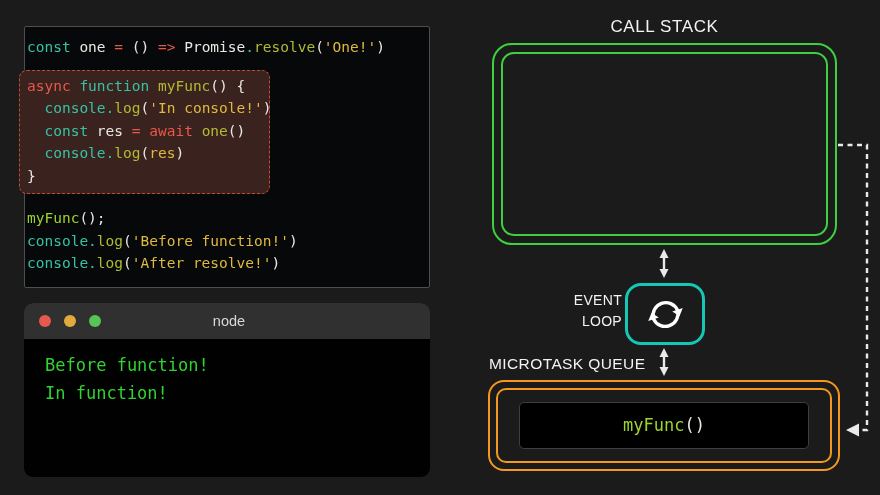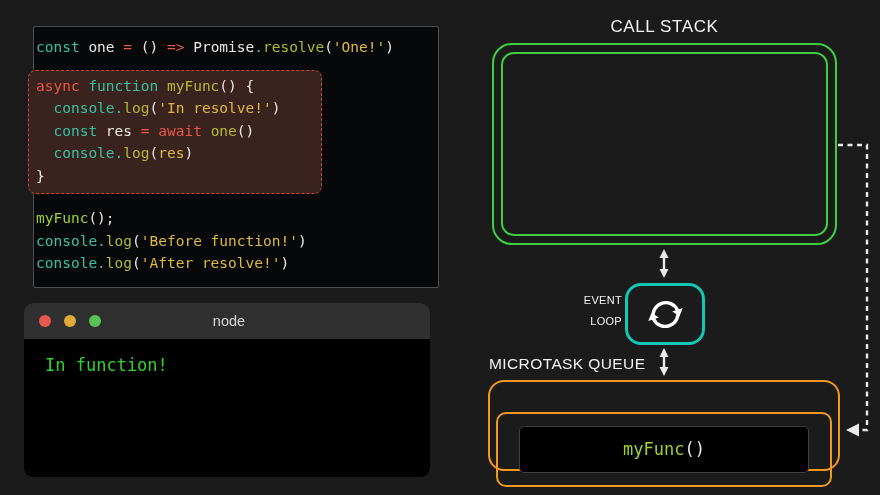--- a/index.html
+++ b/index.html
@@ -13,26 +13,26 @@
     --arrow-white:#eaeaea;
   }
   *{box-sizing:border-box}
   html,body{margin:0;padding:0;background:var(--page-bg)}
   .stage{position:relative;width:880px;height:495px;background:var(--page-bg);overflow:hidden;
          font-family:"Liberation Sans",sans-serif;}
 
   
   .editor{position:absolute;left:24px;top:26px;width:406px;height:262px;
           background:var(--editor-bg);border:1.5px solid var(--editor-border);
-          border-radius:2px;padding:9px 0 0 2px;margin-left:9px;}
+          border-radius:2px;padding:9px 0 0 2px;}
   .code-line{font-family:"DejaVu Sans Mono",monospace;font-size:14.5px;line-height:22.5px;
              white-space:pre;color:var(--plain);}
   .tok-kw{color:var(--teal)} .tok-red{color:var(--red)} .tok-fn{color:var(--olive)}
   .tok-lime{color:var(--lime)} .tok-str{color:var(--gold)} .tok-plain{color:var(--plain)}
-  .hl-block{width:294px;margin-left:-8px;margin-top:11px;padding:4px 0 6px 7px;
+  .hl-block{width:251px;margin-left:-8px;margin-top:11px;padding:4px 0 6px 7px;
             background:var(--highlight-bg);border:1.5px dashed var(--highlight-border);
             border-radius:8px;}
   .post{margin-top:13px;}
 
   
   .terminal{position:absolute;left:24px;top:303px;width:406px;height:174px;
             border-radius:9px;overflow:hidden;background:var(--terminal-bg);}
   .titlebar{height:36px;background:var(--terminal-bar);position:relative;
             display:flex;align-items:center;}
   .dot{width:12px;height:12px;border-radius:50%;display:inline-block;}
@@ -47,67 +47,68 @@
 
   
   .dlabel{position:absolute;color:var(--label-white);font-weight:400;}
   .call-stack-label{left:492px;top:17px;width:345px;text-align:center;
                     font-size:17px;letter-spacing:.6px;}
   .green-outer{position:absolute;left:492px;top:43px;width:345px;height:202px;
                border:2.6px solid var(--stack-green);border-radius:20px;padding:7px;}
   .green-inner{width:100%;height:100%;border:2.6px solid var(--stack-green);border-radius:13px;}
 
   .event-loop-label{left:540px;top:290px;width:82px;text-align:right;
-                    font-size:11px;line-height:21px;letter-spacing:.3px;}
+                    font-size:14px;line-height:21px;letter-spacing:.3px;}
   .loop-box{position:absolute;left:625px;top:283px;width:80px;height:62px;
             border:3px solid var(--loop-teal);border-radius:16px;
             display:flex;align-items:center;justify-content:center;}
 
   .microtask-label{left:489px;top:355px;font-size:15.5px;letter-spacing:.4px;}
   .orange-outer{position:absolute;left:488px;top:380px;width:352px;height:91px;
                 border:2.6px solid var(--queue-orange);border-radius:16px;padding:6px;}
   .orange-inner{width:100%;height:100%;border:2.6px solid var(--queue-orange);
-                border-radius:10px;display:flex;align-items:center;justify-content:center;margin-top:24px;}
+                border-radius:10px;display:flex;align-items:center;justify-content:center;}
   .queue-item{width:290px;height:47px;background:#000;border:1px solid #3e3e3e;
               border-radius:5px;display:flex;align-items:center;justify-content:center;}
   .queue-item .code-line{font-size:17px;}
 
   .overlay{position:absolute;left:0;top:0;pointer-events:none;}
 </style>
 </head>
 <body>
 
 <div class="stage">
 
   <div class="editor">
     <div id="pre-lines">
         <div class="code-line"><span class="tok-kw">const</span><span class="tok-plain"> one </span><span class="tok-red">=</span><span class="tok-plain"> () </span><span class="tok-red">=&gt;</span><span class="tok-plain"> Promise</span><span class="tok-kw">.</span><span class="tok-fn">resolve</span><span class="tok-plain">(</span><span class="tok-str">'One!'</span><span class="tok-plain">)</span></div>
       </div>
     <div class="hl-block" id="block-lines">
         <div class="code-line"><span class="tok-red">async</span><span class="tok-plain"> </span><span class="tok-kw">function</span><span class="tok-plain"> </span><span class="tok-fn">myFunc</span><span class="tok-plain">() {</span></div>
-        <div class="code-line"><span class="tok-plain">  </span><span class="tok-kw">console</span><span class="tok-kw">.</span><span class="tok-fn">log</span><span class="tok-plain">(</span><span class="tok-str">'In resolve!'</span><span class="tok-plain">)</span></div>
+        <div class="code-line"><span class="tok-plain">  </span><span class="tok-kw">console</span><span class="tok-kw">.</span><span class="tok-fn">log</span><span class="tok-plain">(</span><span class="tok-str">'In console!'</span><span class="tok-plain">)</span></div>
         <div class="code-line"><span class="tok-plain">  </span><span class="tok-kw">const</span><span class="tok-plain"> res </span><span class="tok-red">=</span><span class="tok-plain"> </span><span class="tok-red">await</span><span class="tok-plain"> </span><span class="tok-fn">one</span><span class="tok-plain">()</span></div>
         <div class="code-line"><span class="tok-plain">  </span><span class="tok-kw">console</span><span class="tok-kw">.</span><span class="tok-fn">log</span><span class="tok-plain">(</span><span class="tok-str">res</span><span class="tok-plain">)</span></div>
         <div class="code-line"><span class="tok-plain">}</span></div>
       </div>
     <div class="post" id="post-lines">
         <div class="code-line"><span class="tok-lime">myFunc</span><span class="tok-plain">();</span></div>
         <div class="code-line"><span class="tok-kw">console</span><span class="tok-kw">.</span><span class="tok-fn">log</span><span class="tok-plain">(</span><span class="tok-str">'Before function!'</span><span class="tok-plain">)</span></div>
         <div class="code-line"><span class="tok-kw">console</span><span class="tok-kw">.</span><span class="tok-fn">log</span><span class="tok-plain">(</span><span class="tok-str">'After resolve!'</span><span class="tok-plain">)</span></div>
       </div>
   </div>
 
   <div class="terminal">
     <div class="titlebar">
       <span class="dot r"></span>
       <span class="dot y"></span>
       <span class="dot g"></span>
       <span class="term-title">node</span>
     </div>
     <div class="tbody" id="terminal-lines">
+        <div class="term-line">Before function!</div>
         <div class="term-line">In function!</div>
       </div>
   </div>
 
   <div class="dlabel call-stack-label">CALL STACK</div>
   <div class="green-outer">
     <div class="green-inner"></div>
   </div>
 
   <div class="dlabel event-loop-label">

